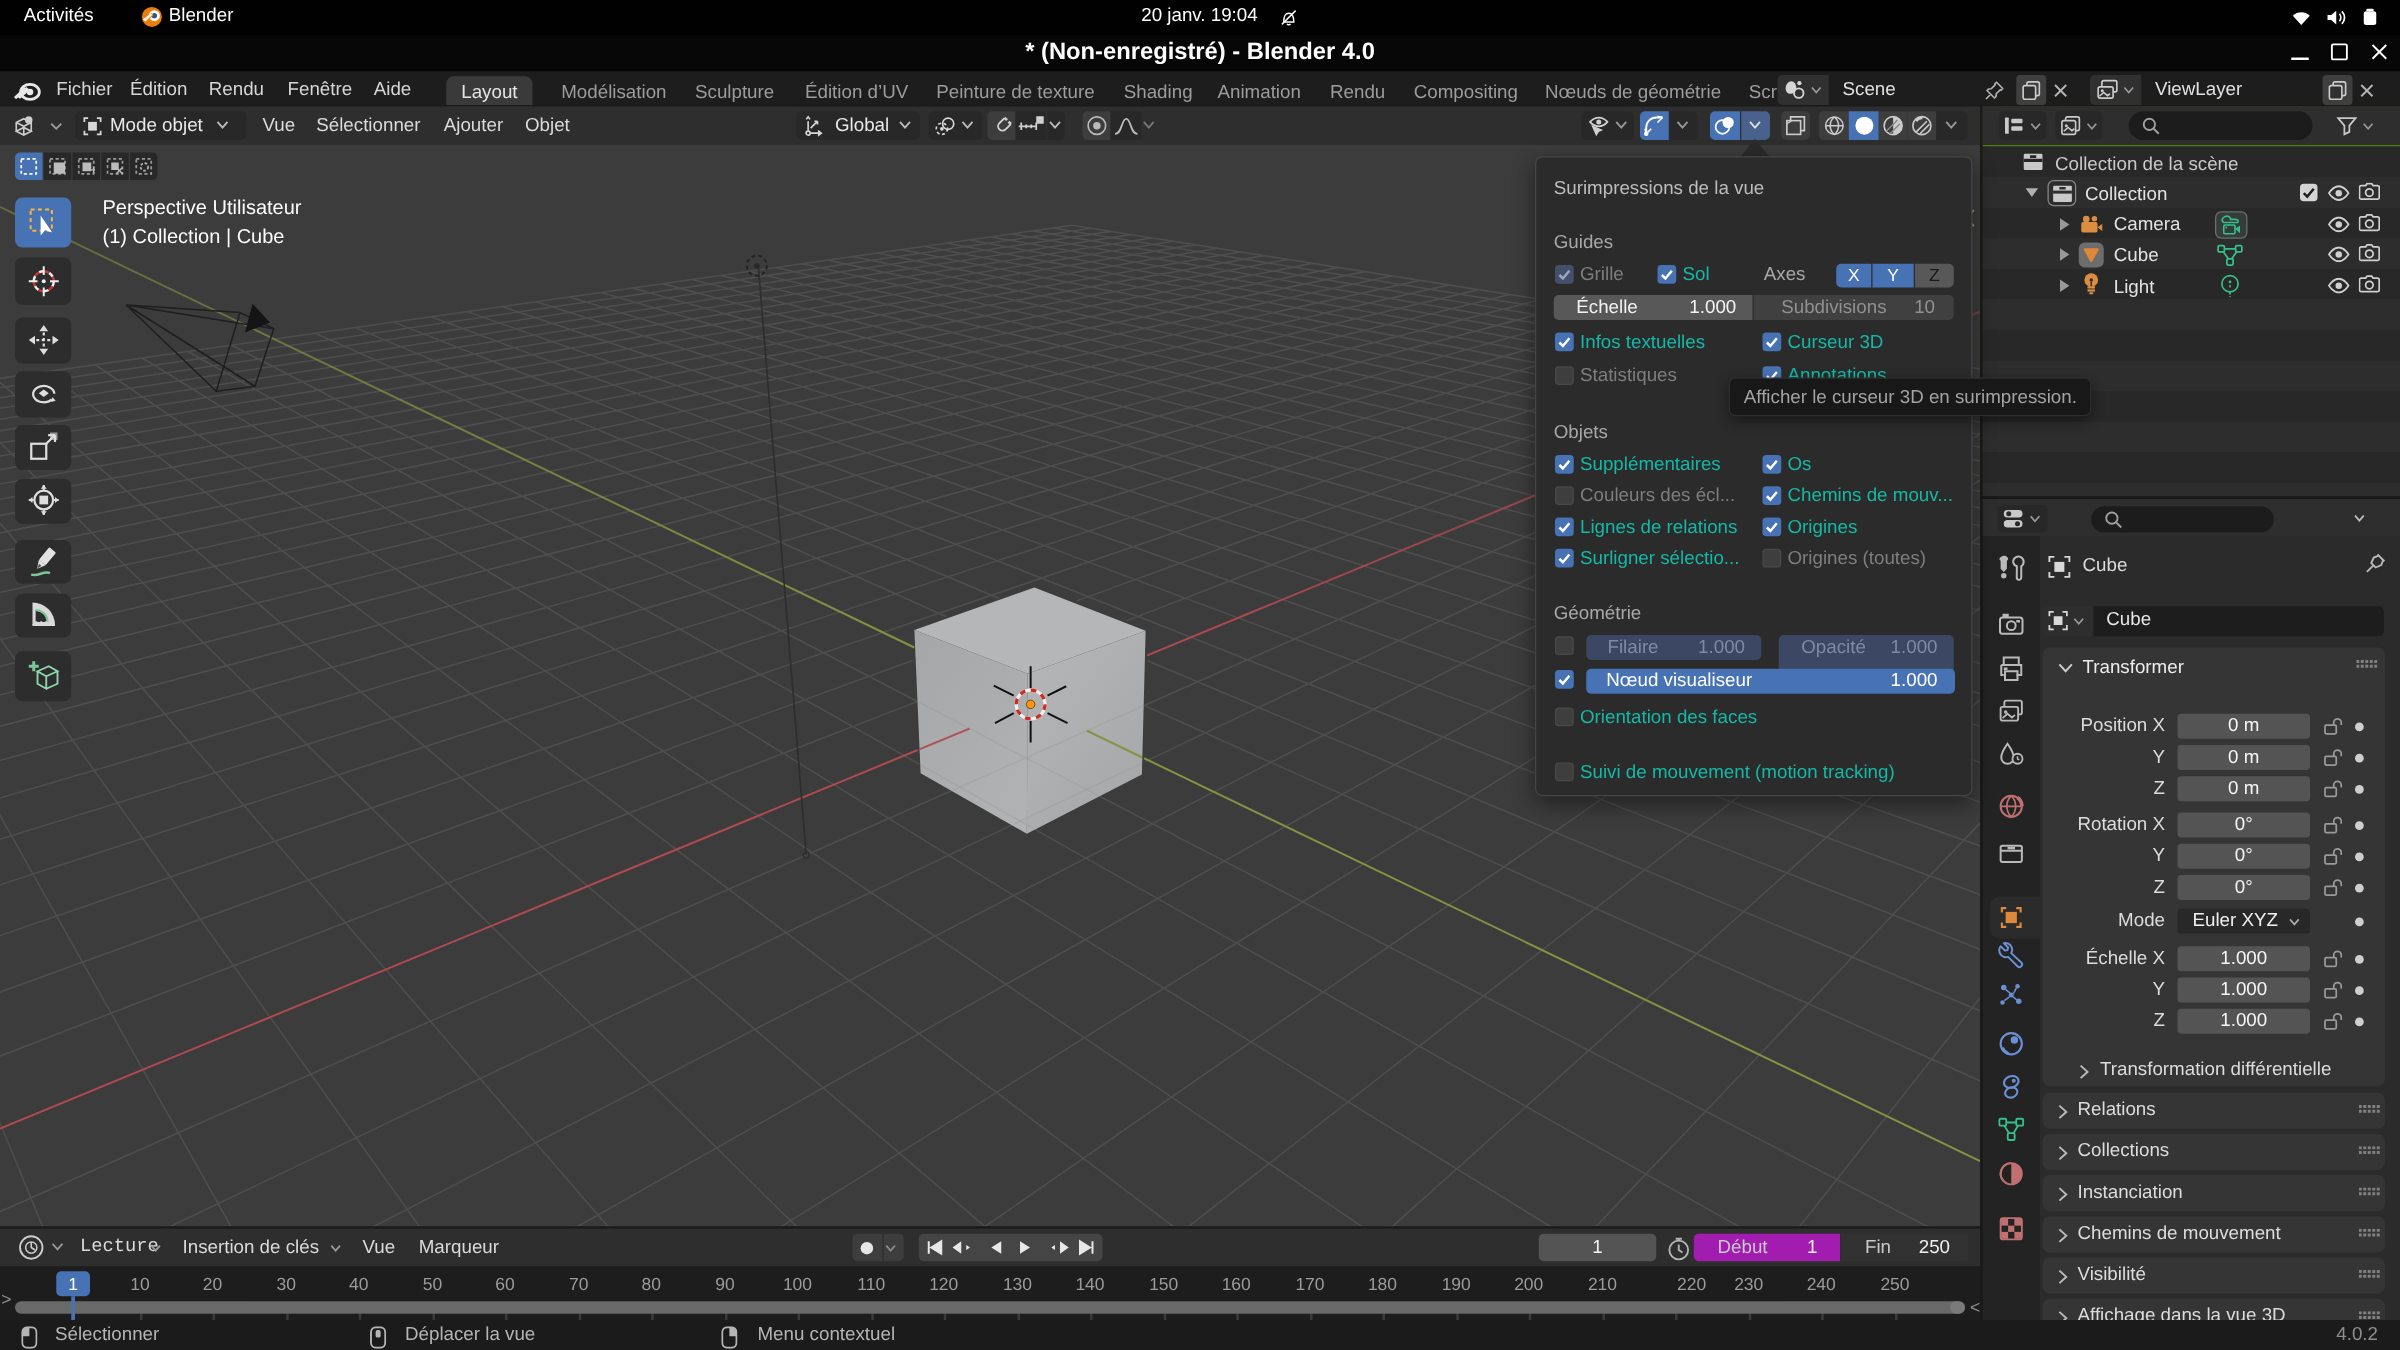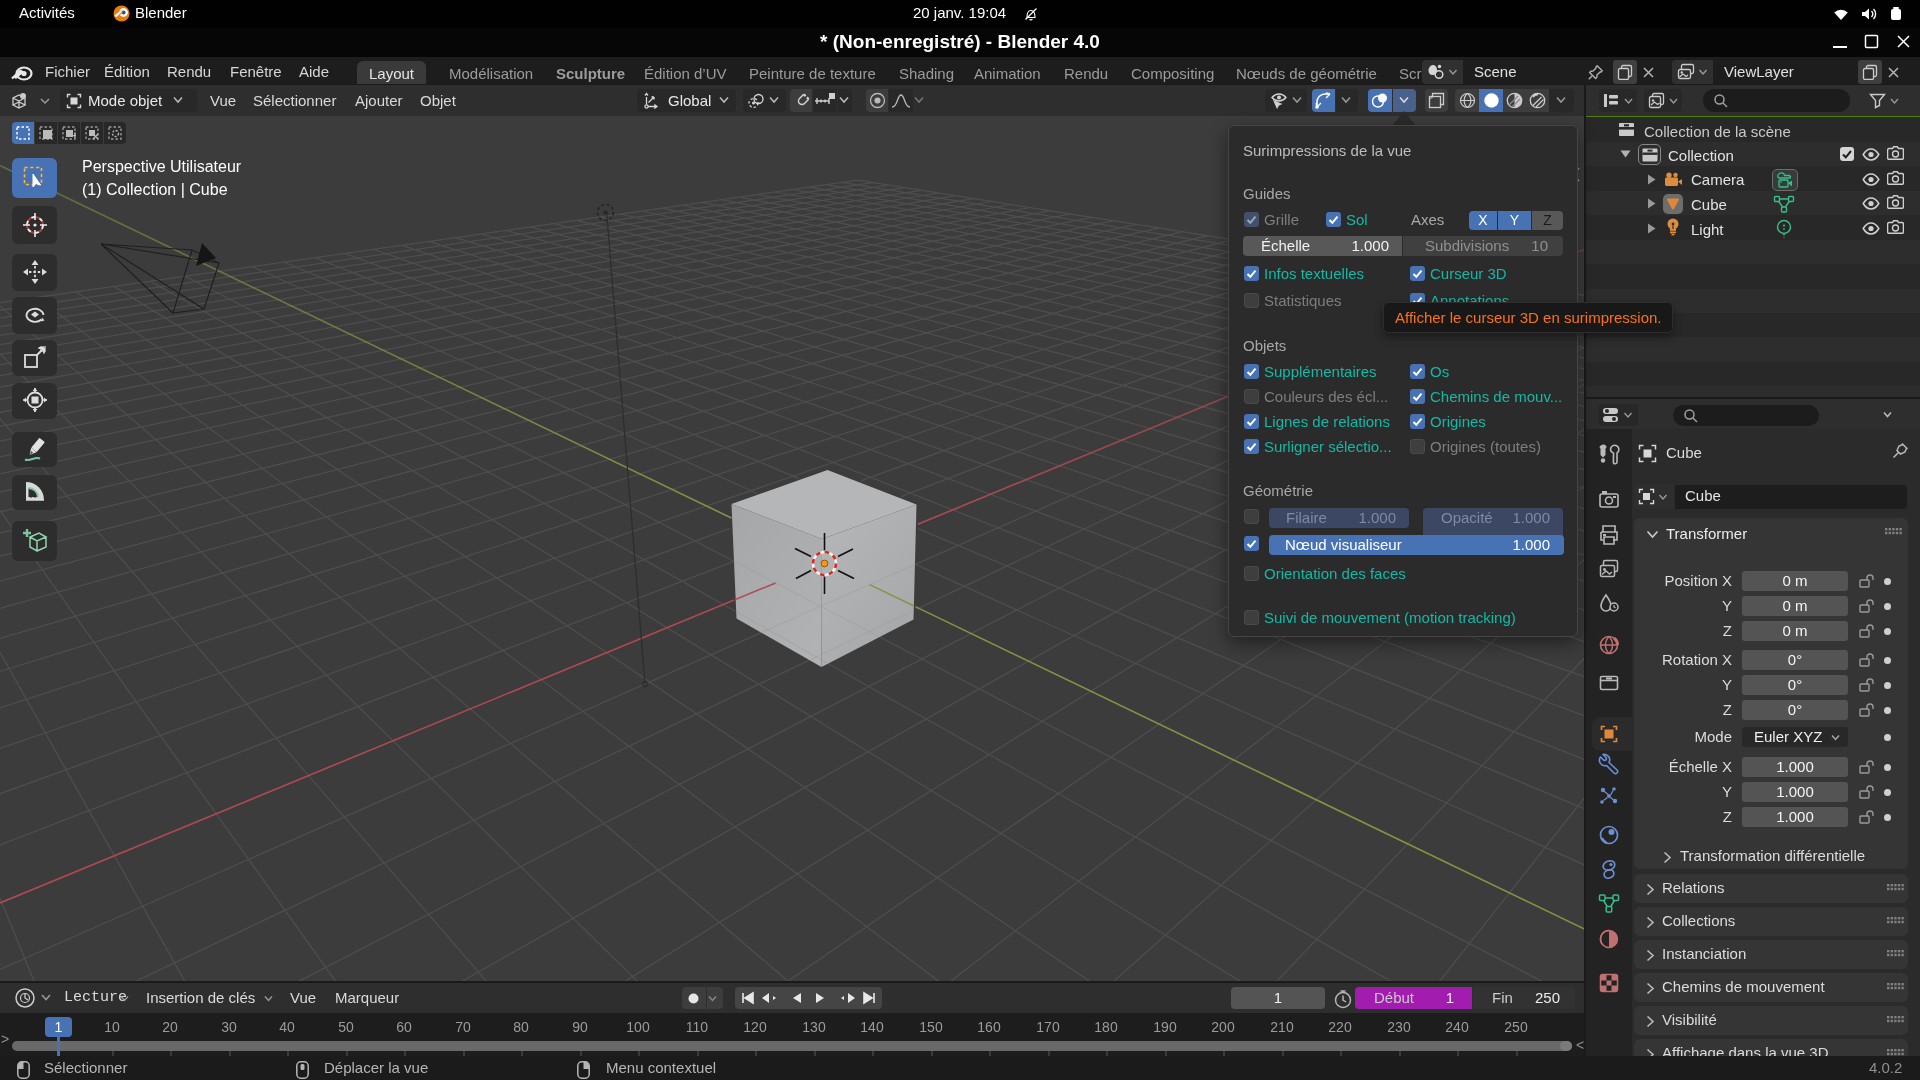--- a/index.html
+++ b/index.html
@@ -20,21 +20,21 @@
 #outhead{left:1586px;top:85px;width:334px;height:31px;background:#2e2e2e;}
 #props{left:1586px;top:399px;width:334px;height:657px;background:#2b2b2b;}
 #propshead{left:1586px;top:399px;width:334px;height:30px;background:#2e2e2e;}
 #tabstrip{left:1586px;top:429px;width:46px;height:627px;background:#232323;}
 
 #timeline{left:0;top:983px;width:1584px;height:73px;background:#1d1d1d;}
 #tlhead{left:0;top:0;width:1584px;height:30px;background:#2e2e2e;position:absolute;}
 #statusbar{left:0;top:1056px;width:1920px;height:24px;background:#1b1b1b;color:#b5b5b5;font-size:15px;}
 
 #popup{left:1228px;top:125px;width:350px;height:512px;background:#2b2b2b;border:1px solid #454545;border-radius:6px;box-shadow:0 6px 18px rgba(0,0,0,.45);font-size:15px;color:#d8d8d8;}
-#tooltip{left:1383px;top:302px;width:290px;height:31px;background:#181818;border:1px solid #2e2e2e;border-radius:5px;color:#f97316;font-size:15px;line-height:29px;padding-left:11px;box-shadow:0 4px 10px rgba(0,0,0,.4);}
+#tooltip{left:1383px;top:302px;width:290px;height:31px;background:#181818;border:1px solid #2e2e2e;border-radius:5px;color:#a3a3a3;font-size:15px;line-height:29px;padding-left:11px;box-shadow:0 4px 10px rgba(0,0,0,.4);}
 .chk{position:absolute;width:15px;height:15px;border-radius:3px;}
 .chk.on{background:#4772b3;}
 .chk.off{background:#3e3e3e;border:1px solid #4a4a4a;}
 .chk.dim{background:#44506b;}
 .chk svg{position:absolute;left:1px;top:1px;}
 .lbl{position:absolute;color:#14b8a6;}
 .lbl.dim{color:#7e7e7e;}
 .sep{position:absolute;background:#1a1a1a;}
 </style></head>
 <body>
@@ -87,21 +87,21 @@
         <path d="M2 16 L10 8.5 L13 11 L5 18 Z" fill="#e8e8e8"></path>
         <path d="M1 17.5 L9.5 9.5" stroke="#e8e8e8" stroke-width="2.4"></path>
       </svg>
   <span class="menuitem" style="left:45px;">Fichier</span>
   <span class="menuitem" style="left:104px;">Édition</span>
   <span class="menuitem" style="left:167px;">Rendu</span>
   <span class="menuitem" style="left:230px;">Fenêtre</span>
   <span class="menuitem" style="left:299px;">Aide</span>
   <span class="tab active" style="left:357px;">Layout</span>
   <span class="tab" style="left:437px;">Modélisation</span>
-  <span class="tab" style="left:544px;font-weight:bold;">Sculpture</span>
+  <span class="tab" style="left:544px;">Sculpture</span>
   <span class="tab" style="left:632px;">Édition d’UV</span>
   <span class="tab" style="left:737px;">Peinture de texture</span>
   <span class="tab" style="left:887px;">Shading</span>
   <span class="tab" style="left:962px;">Animation</span>
   <span class="tab" style="left:1052px;">Rendu</span>
   <span class="tab" style="left:1119px;">Compositing</span>
   <span class="tab" style="left:1224px;">Nœuds de géométrie</span>
   <span class="tab" style="left:1387px;">Scri</span>
 </div>
 
@@ -1109,21 +1109,21 @@
           <span class="abs" style="left:1023px;top:36px;width:50px;text-align:center;color:#9b9b9b;font-size:14px;">170</span>
           <div class="abs" style="left:1048px;top:64px;width:1.5px;height:9px;background:#3a3a3a;"></div>
           <span class="abs" style="left:1081px;top:36px;width:50px;text-align:center;color:#9b9b9b;font-size:14px;">180</span>
           <div class="abs" style="left:1106px;top:64px;width:1.5px;height:9px;background:#3a3a3a;"></div>
           <span class="abs" style="left:1140px;top:36px;width:50px;text-align:center;color:#9b9b9b;font-size:14px;">190</span>
           <div class="abs" style="left:1165px;top:64px;width:1.5px;height:9px;background:#3a3a3a;"></div>
           <span class="abs" style="left:1198px;top:36px;width:50px;text-align:center;color:#9b9b9b;font-size:14px;">200</span>
           <div class="abs" style="left:1223px;top:64px;width:1.5px;height:9px;background:#3a3a3a;"></div>
           <span class="abs" style="left:1257px;top:36px;width:50px;text-align:center;color:#9b9b9b;font-size:14px;">210</span>
           <div class="abs" style="left:1282px;top:64px;width:1.5px;height:9px;background:#3a3a3a;"></div>
-          <span class="abs" style="left:1315px;top:36px;width:50px;text-align:center;color:#9b9b9b;font-size:14px;">220</span>
+          <span class="abs" style="left:1315px;top:36px;width:50px;text-align:right;color:#9b9b9b;font-size:14px;">220</span>
           <div class="abs" style="left:1340px;top:64px;width:1.5px;height:9px;background:#3a3a3a;"></div>
           <span class="abs" style="left:1374px;top:36px;width:50px;text-align:center;color:#9b9b9b;font-size:14px;">230</span>
           <div class="abs" style="left:1399px;top:64px;width:1.5px;height:9px;background:#3a3a3a;"></div>
           <span class="abs" style="left:1432px;top:36px;width:50px;text-align:center;color:#9b9b9b;font-size:14px;">240</span>
           <div class="abs" style="left:1457px;top:64px;width:1.5px;height:9px;background:#3a3a3a;"></div>
           <span class="abs" style="left:1491px;top:36px;width:50px;text-align:center;color:#9b9b9b;font-size:14px;">250</span>
           <div class="abs" style="left:1516px;top:64px;width:1.5px;height:9px;background:#3a3a3a;"></div>
         </div>
   <span class="abs" style="left:1px;top:48px;color:#909090;font-size:14px;">&gt;</span>
   <div class="abs" style="left:12px;top:58px;width:1560px;height:10px;background:#696969;border-radius:5px;"></div>

